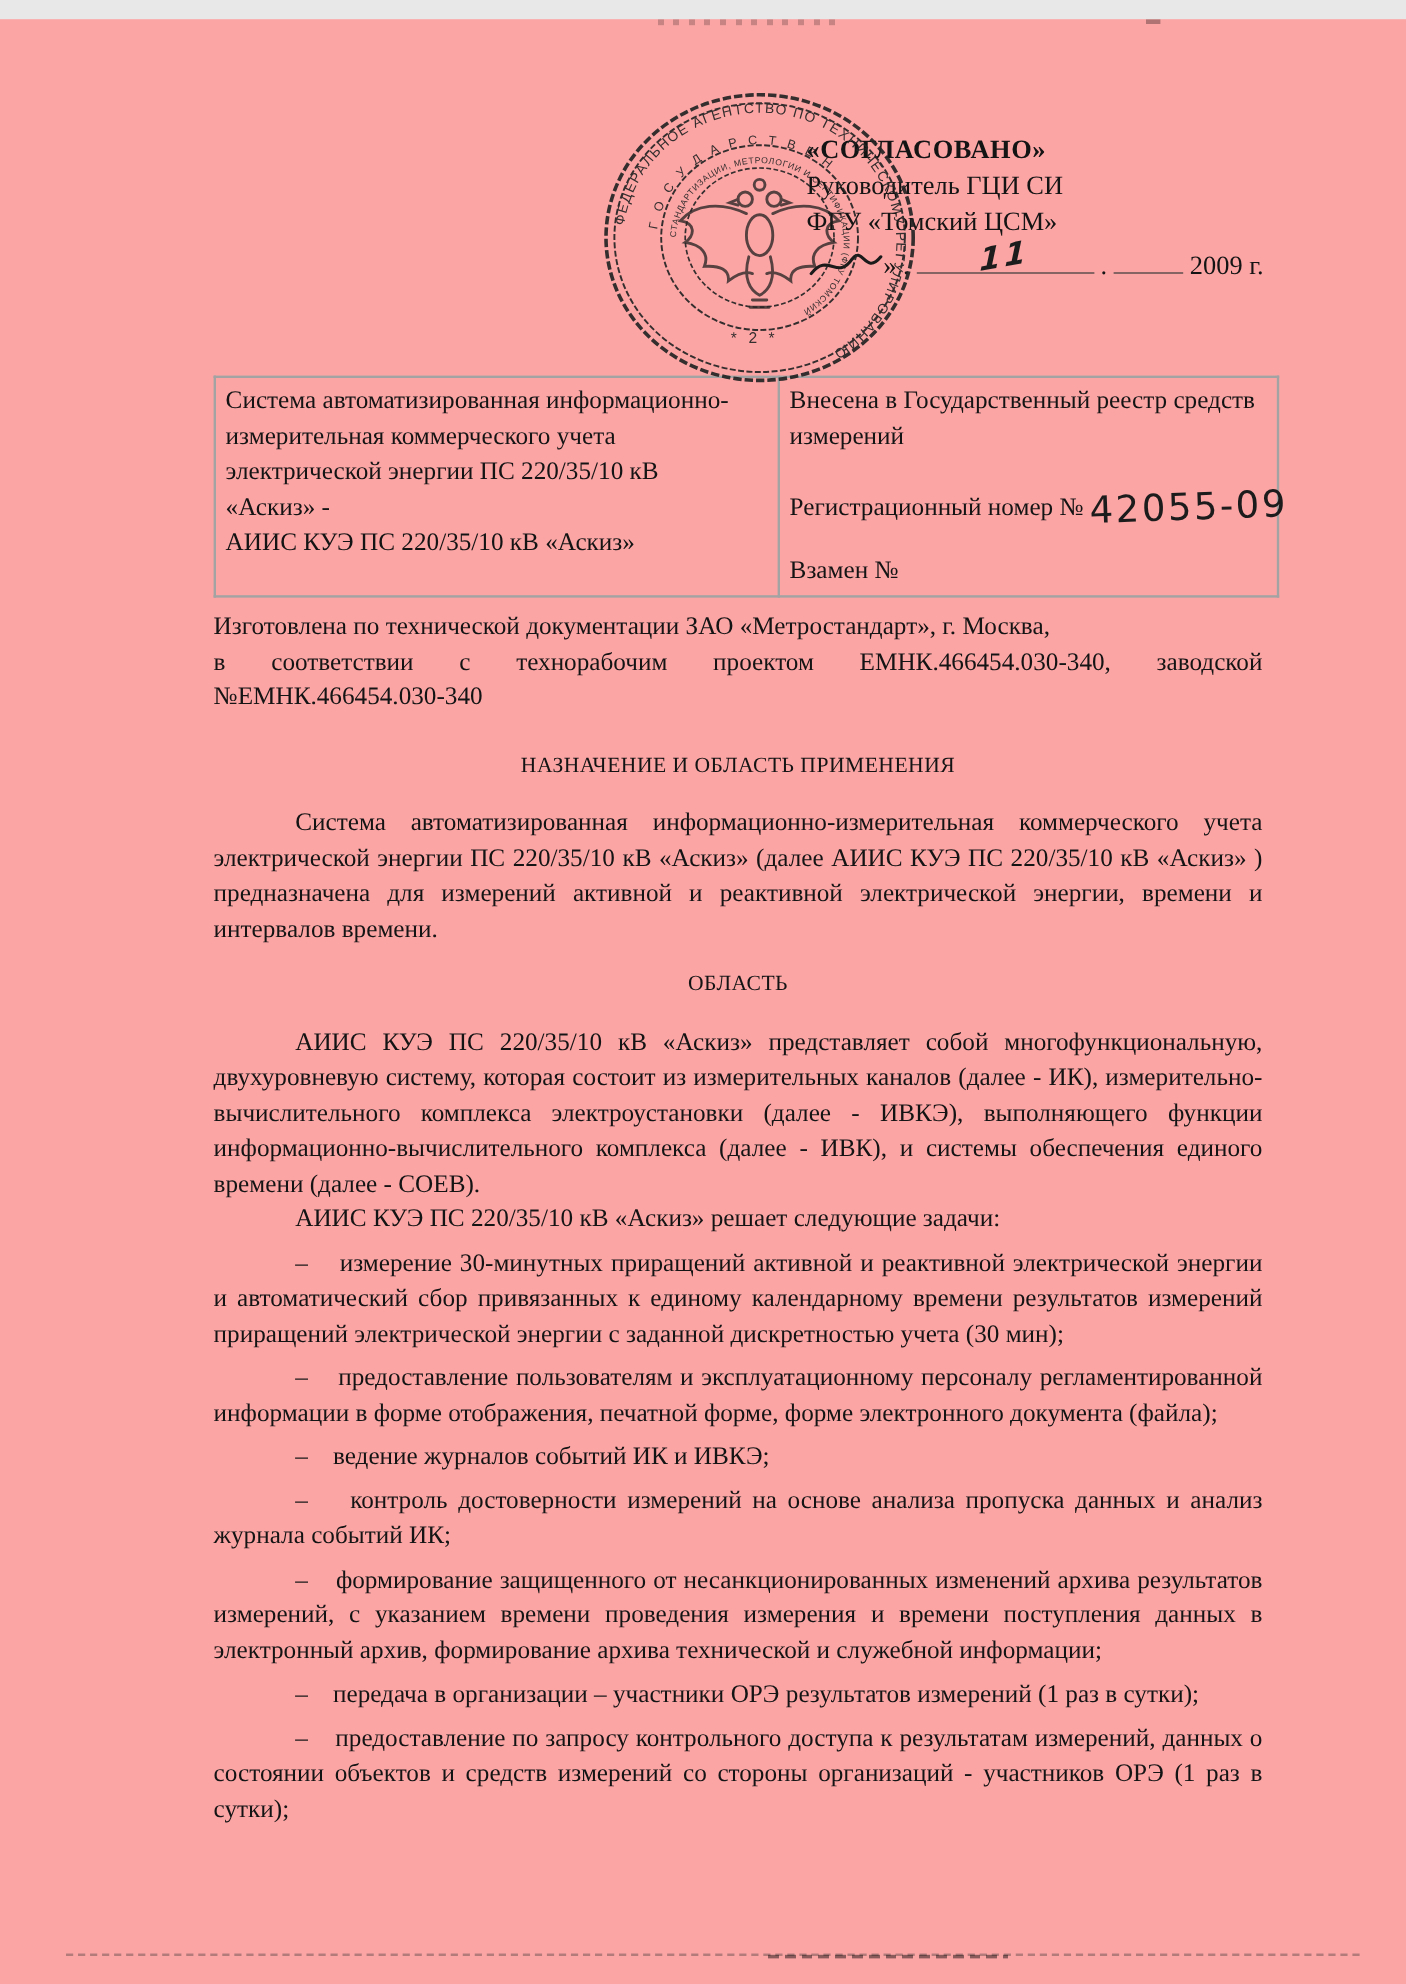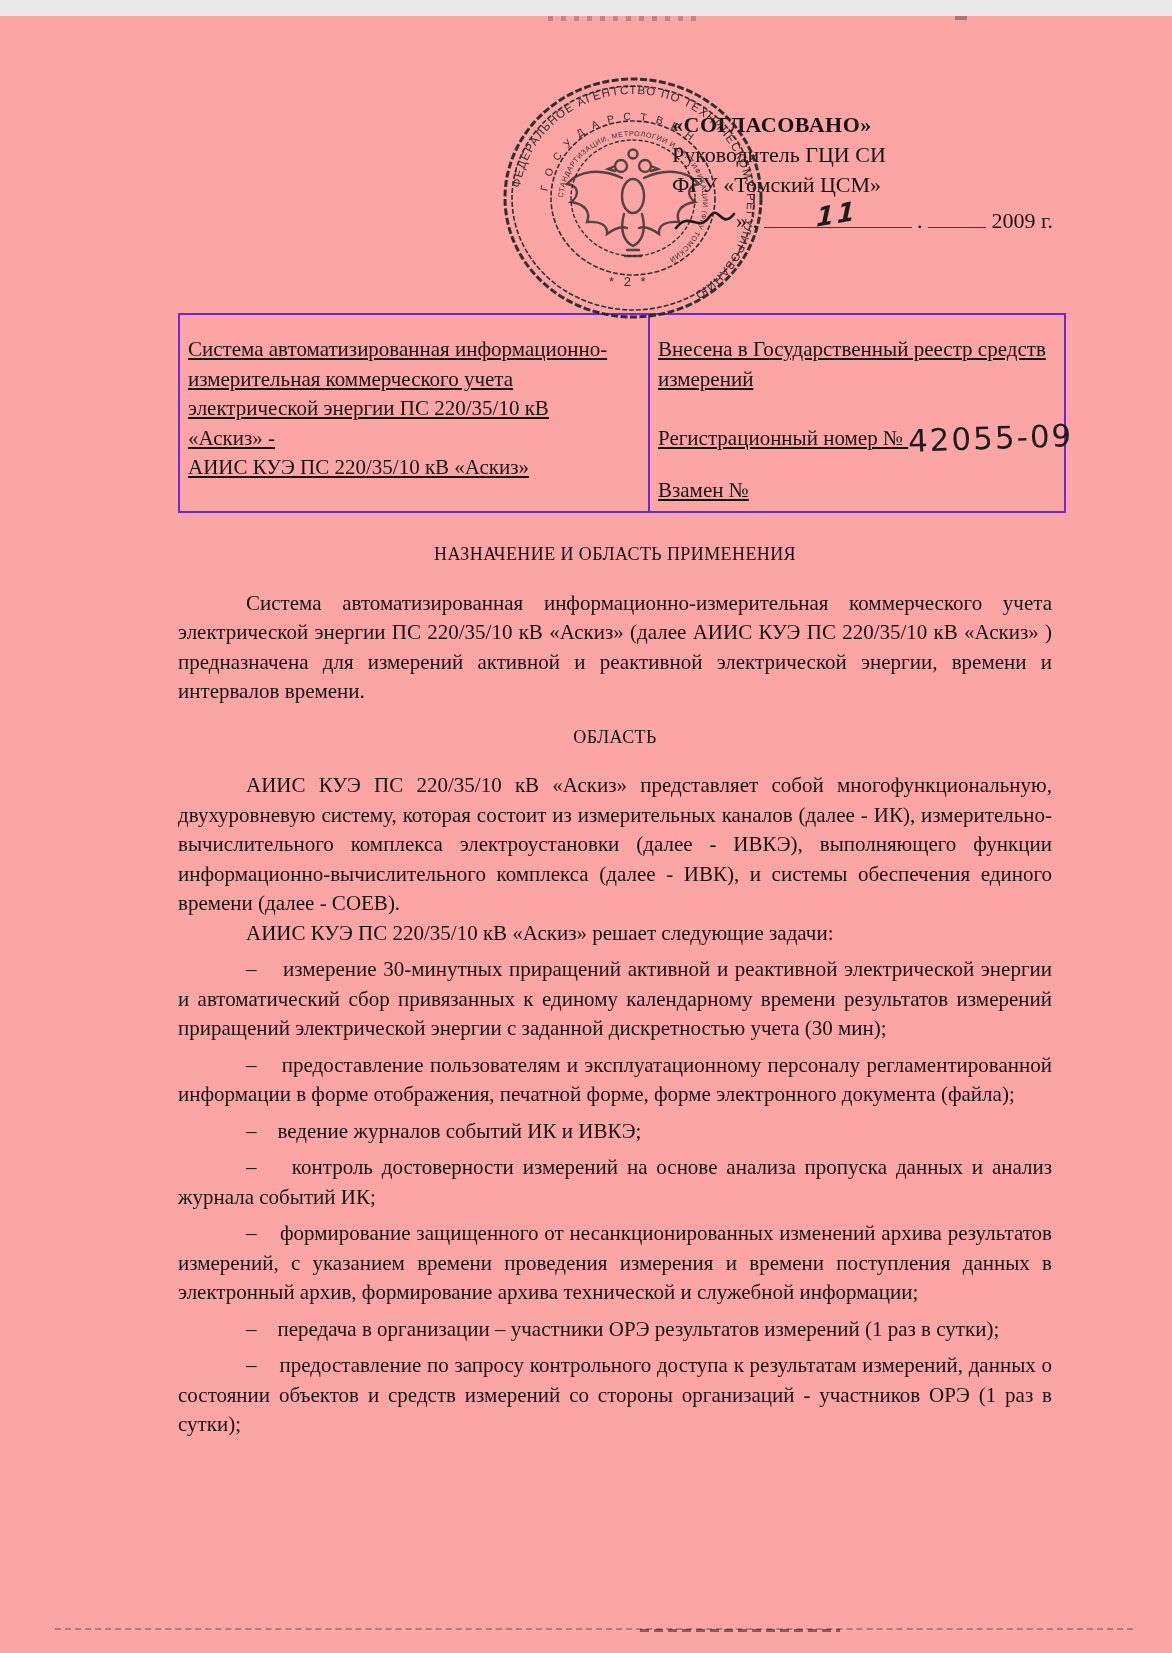--- a/index.html
+++ b/index.html
@@ -64,23 +64,22 @@
   .content{
     position:absolute;left:178px;top:0;width:874px;
     font-size:21px;line-height:29.5px;z-index:1;
   }
   
   .reg-table{
     border-collapse:collapse;width:874px;margin-top:297px;
     table-layout:fixed;
   }
   .reg-table td{
-    border:2px solid #6d28d9;vertical-align:top;padding:20px 8px 6px 8px;
+    border:2px solid #a3a3a3;vertical-align:top;padding:4px 8px 6px 8px;
     height:168px;
-    text-decoration:underline;
   }
   .cell-left{width:452px;white-space:pre-line;}
   .cell-right{width:398px;}
   .reg-line{margin-top:6px;white-space:nowrap;}
   .reg-number{
     font-size:31px;display:inline-block;transform:rotate(-2deg);
     letter-spacing:2px;vertical-align:-4px;
   }
   .replaces{margin-top:22px;}
   
@@ -175,20 +174,25 @@
           <div class="reg-line" style="margin-top:30px;">
             <span>Регистрационный номер №</span>
             <span class="hand reg-number">42055-09</span>
           </div>
           <div class="replaces">Взамен №</div>
         </td>
       </tr>
     </tbody>
       </table>
 
+    <div class="manufacture">
+      <div>Изготовлена по технической документации ЗАО «Метростандарт», г. Москва,</div>
+      <div class="stretch">в соответствии с технорабочим проектом ЕМНК.466454.030-340, заводской</div>
+      <div>№ЕМНК.466454.030-340</div>
+    </div>
 
     <h2 class="heading">НАЗНАЧЕНИЕ И ОБЛАСТЬ ПРИМЕНЕНИЯ</h2>
 
     <p class="para">Система автоматизированная информационно-измерительная коммерческого учета электрической энергии ПС 220/35/10 кВ «Аскиз» (далее  АИИС КУЭ ПС 220/35/10 кВ «Аскиз» )  предназначена для измерений активной и реактивной электрической энергии, времени и интервалов времени.</p>
 
     <h2 class="heading desc">ОБЛАСТЬ</h2>
 
     <p class="para">АИИС КУЭ ПС 220/35/10 кВ «Аскиз» представляет собой многофункциональную, двухуровневую систему, которая состоит из измерительных каналов (далее - ИК), измерительно-вычислительного комплекса электроустановки  (далее - ИВКЭ), выполняющего функции  информационно-вычислительного комплекса (далее - ИВК), и системы обеспечения единого времени (далее - СОЕВ).</p>
     <p class="para">АИИС КУЭ ПС 220/35/10 кВ «Аскиз» решает следующие задачи:</p>
 

